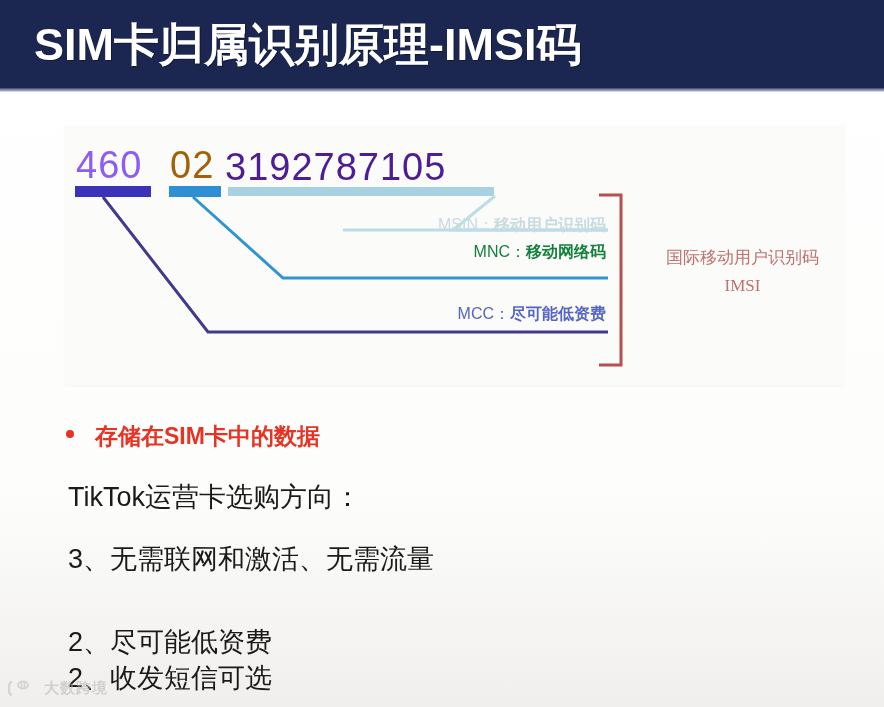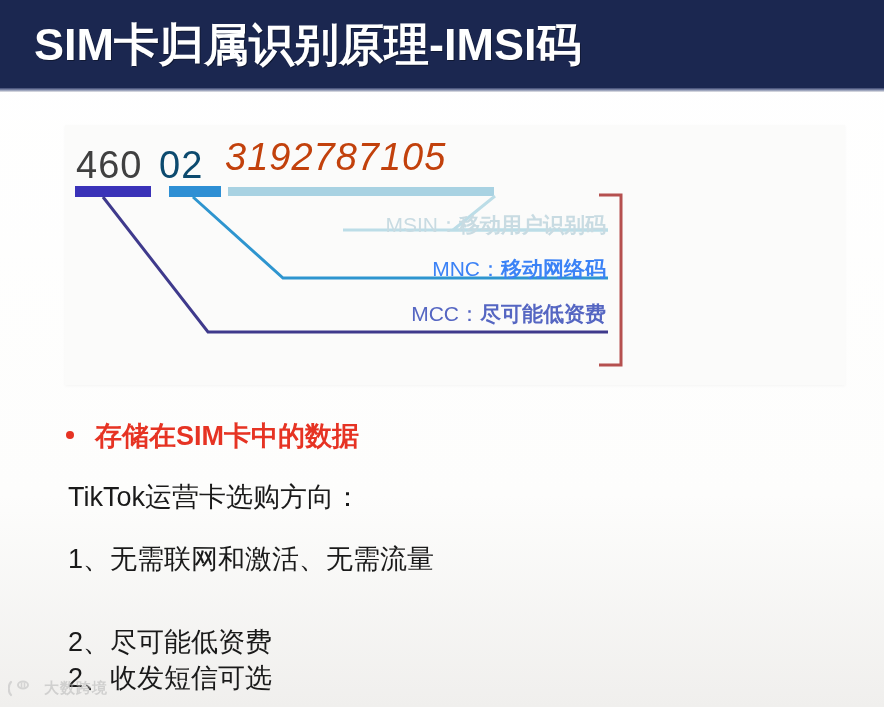--- a/index.html
+++ b/index.html
@@ -66,36 +66,36 @@
   }
 
   .imsi-num {
     position: absolute;
     font-size: 38px;
     font-weight: 400;
     line-height: 44px;
     white-space: nowrap;
     letter-spacing: 1px;
   }
-  .num-mcc { left: 11px;  top: 18px; color: #404040; }
-  .num-mnc { left: 94px;  top: 18px; color: #0c4a6e; }
-  .num-msin{ left: 160px; top: 10px; color: #c2410c; font-style: italic; }
+  .num-mcc { left: 11px;  top: 18px; color: #8b5cf6; }
+  .num-mnc { left: 105px;  top: 18px; color: #a16207; }
+  .num-msin{ left: 160px; top: 20px; color: #4c1d95; }
 
   .seg-label {
     position: absolute;
-    font-size: 21px;
+    font-size: 16px;
     line-height: 22px;
     white-space: nowrap;
     text-align: center;
   }
   .seg-label .code { font-weight: 400; }
   .seg-label .cn   { font-weight: 700; }
 
   .lbl-msin { right: 239px; top: 89px;  color: #c8dbe2; }
-  .lbl-mnc  { right: 239px; top: 133px; color: #3b82f6; }
+  .lbl-mnc  { right: 239px; top: 116px; color: #15803d; }
   .lbl-mcc  { right: 239px; top: 178px; color: #5566c2; }
 
   .bracket-text {
     position: absolute;
     left: 575px;
     top: 119px;
     width: 205px;
     text-align: center;
     color: #c0716e;
     font-size: 17px;
@@ -121,21 +121,21 @@
     width: 8px;
     height: 8px;
     border-radius: 50%;
     background: #e63323;
     margin-right: 21px;
     position: relative;
     top: -6px;
     flex: 0 0 auto;
   }
   .bullet-text {
-    font-size: 27px;
+    font-size: 23px;
     font-weight: 700;
     color: #e63323;
     line-height: 36px;
   }
 
   .line {
     position: absolute;
     left: 68px;
     font-size: 27px;
     line-height: 38px;
@@ -207,29 +207,33 @@
     <div class="seg-label lbl-msin">
       <span class="code">MSIN：</span><span class="cn">移动用户识别码</span>
     </div>
     <div class="seg-label lbl-mnc">
       <span class="code">MNC：</span><span class="cn">移动网络码</span>
     </div>
     <div class="seg-label lbl-mcc">
       <span class="code">MCC：</span><span class="cn">尽可能低资费</span>
     </div>
 
+    <div class="bracket-text">
+      <span class="l1">国际移动用户识别码</span>
+      <span class="l2">IMSI</span>
+    </div>
   </div>
 
   <div class="bullet-row">
     <span class="bullet-dot"></span>
     <span class="bullet-text">存储在SIM卡中的数据</span>
   </div>
 
   <div class="line line-heading">TikTok运营卡选购方向：</div>
-  <div class="line line-1">1、无需联网和激活、无需流量</div>
+  <div class="line line-1">3、无需联网和激活、无需流量</div>
   <div class="line line-2">2、尽可能低资费</div>
   <div class="line line-3">2、收发短信可选</div>
 
   <div class="watermark">
     <svg class="wm-logo" viewBox="0 0 30 19">
       <path d="M3 3 C0 6, 0 13, 3 16" fill="none" stroke="#bdbdbd" stroke-width="2.2" stroke-linecap="round"></path>
       <ellipse cx="15" cy="6" rx="5" ry="3.4" fill="none" stroke="#bdbdbd" stroke-width="2"></ellipse>
       <line x1="13.5" y1="3.4" x2="13.5" y2="8.6" stroke="#bdbdbd" stroke-width="1.6"></line>
       <line x1="16.5" y1="3.4" x2="16.5" y2="8.6" stroke="#bdbdbd" stroke-width="1.6"></line>
     </svg>

